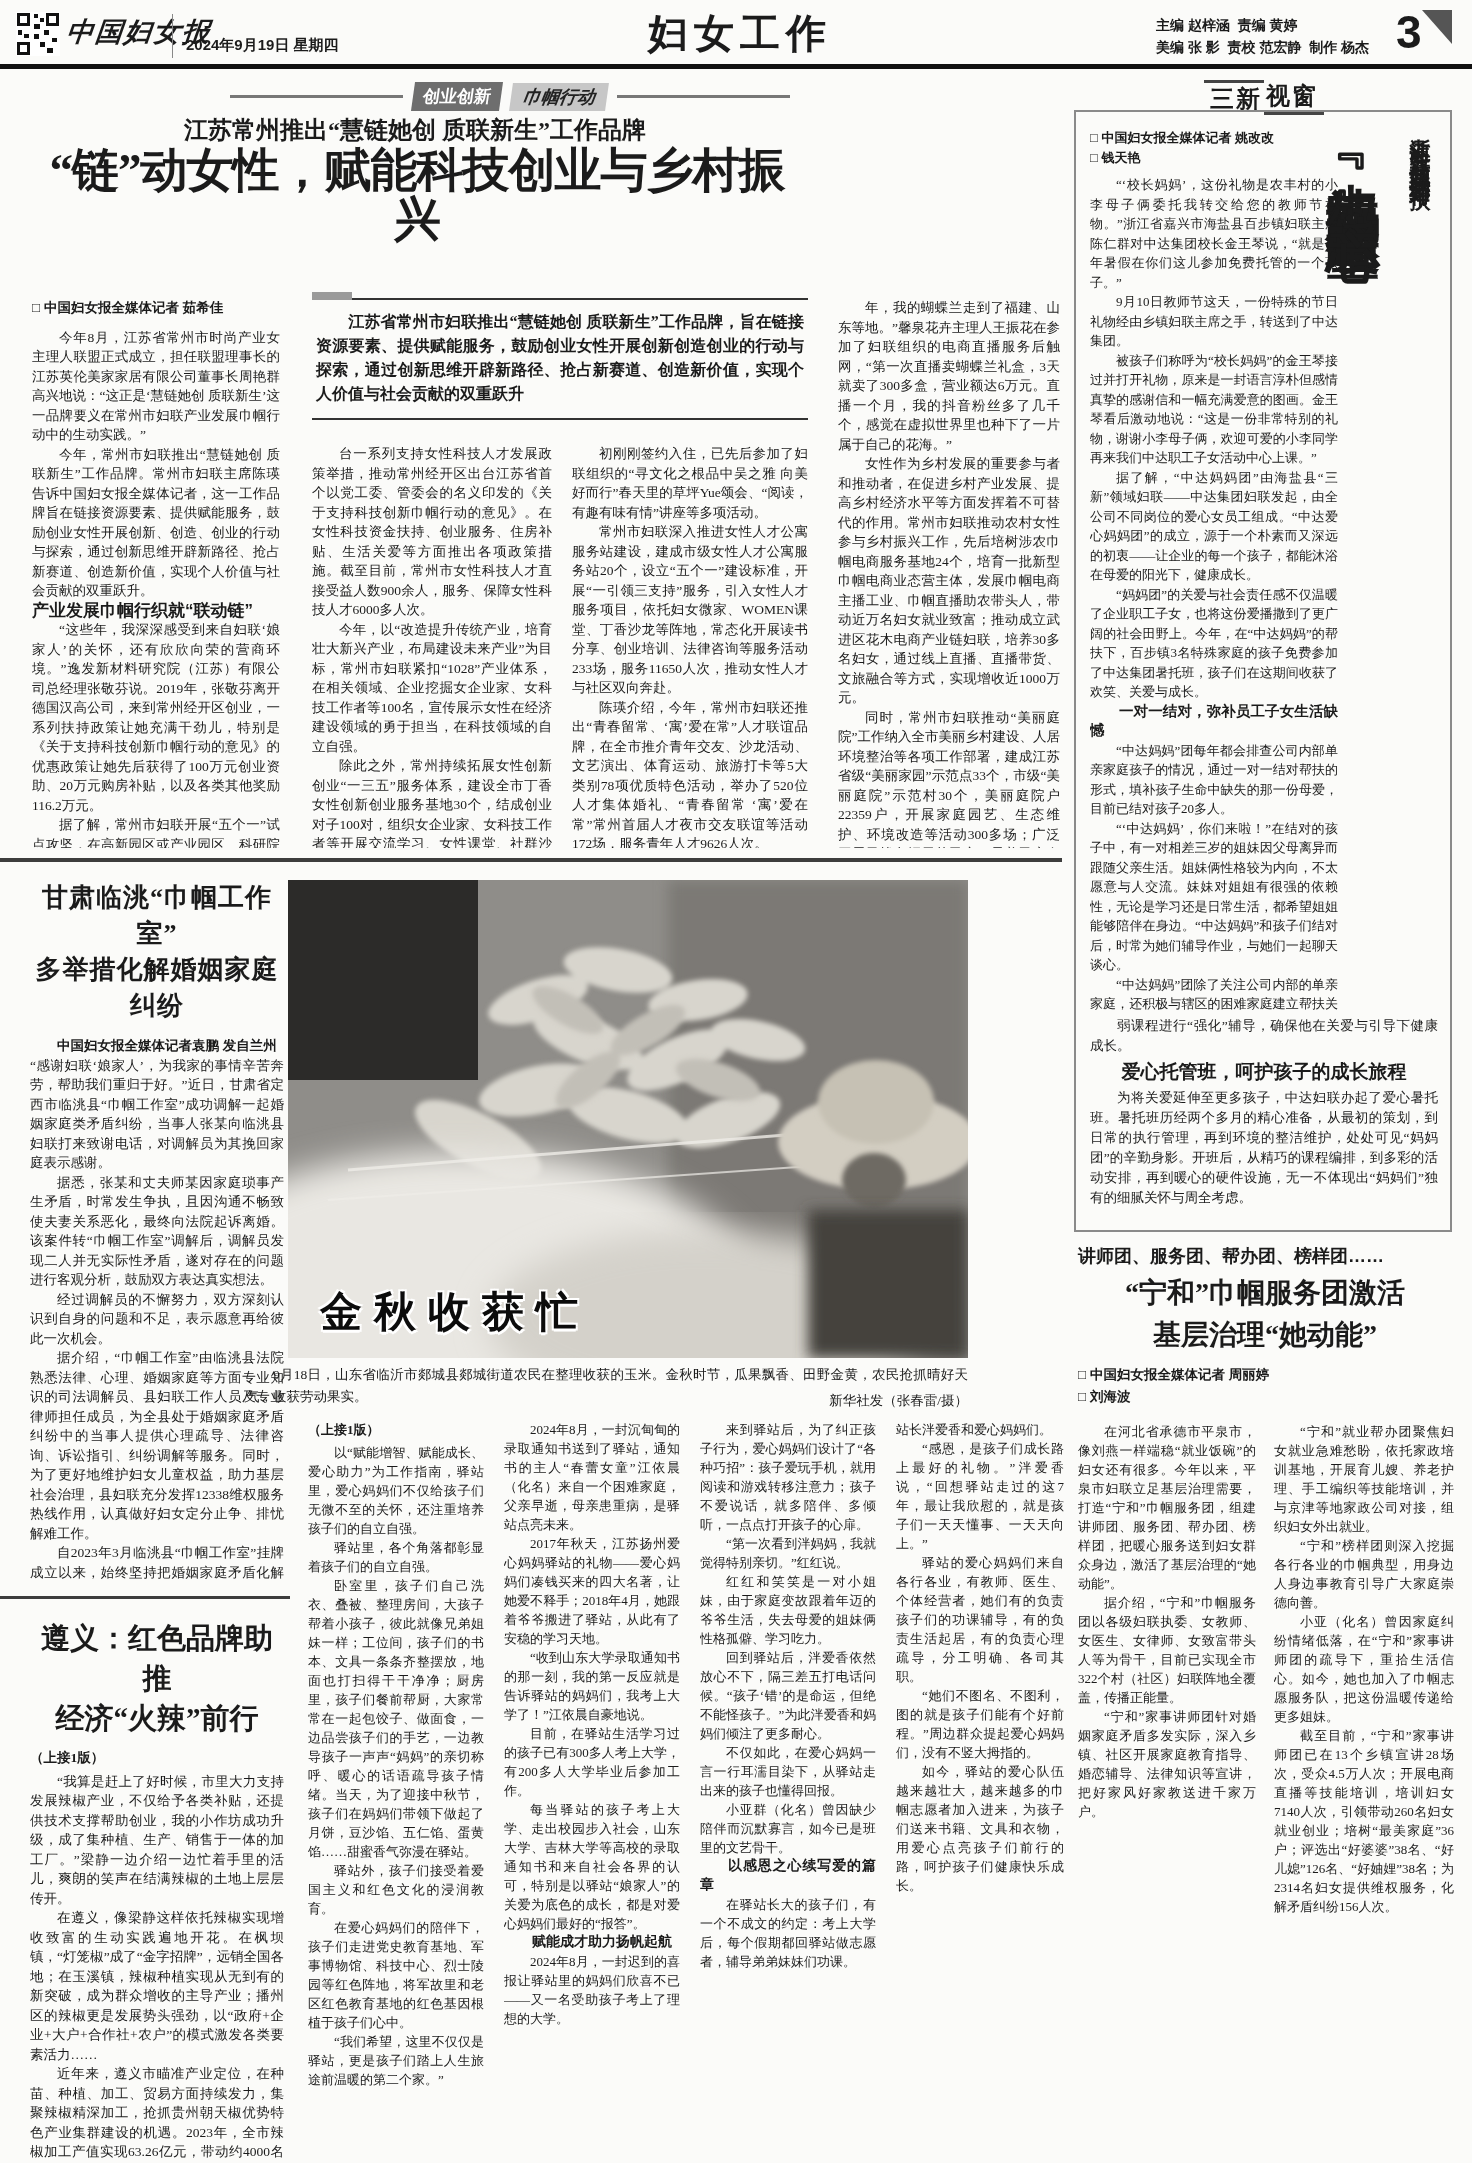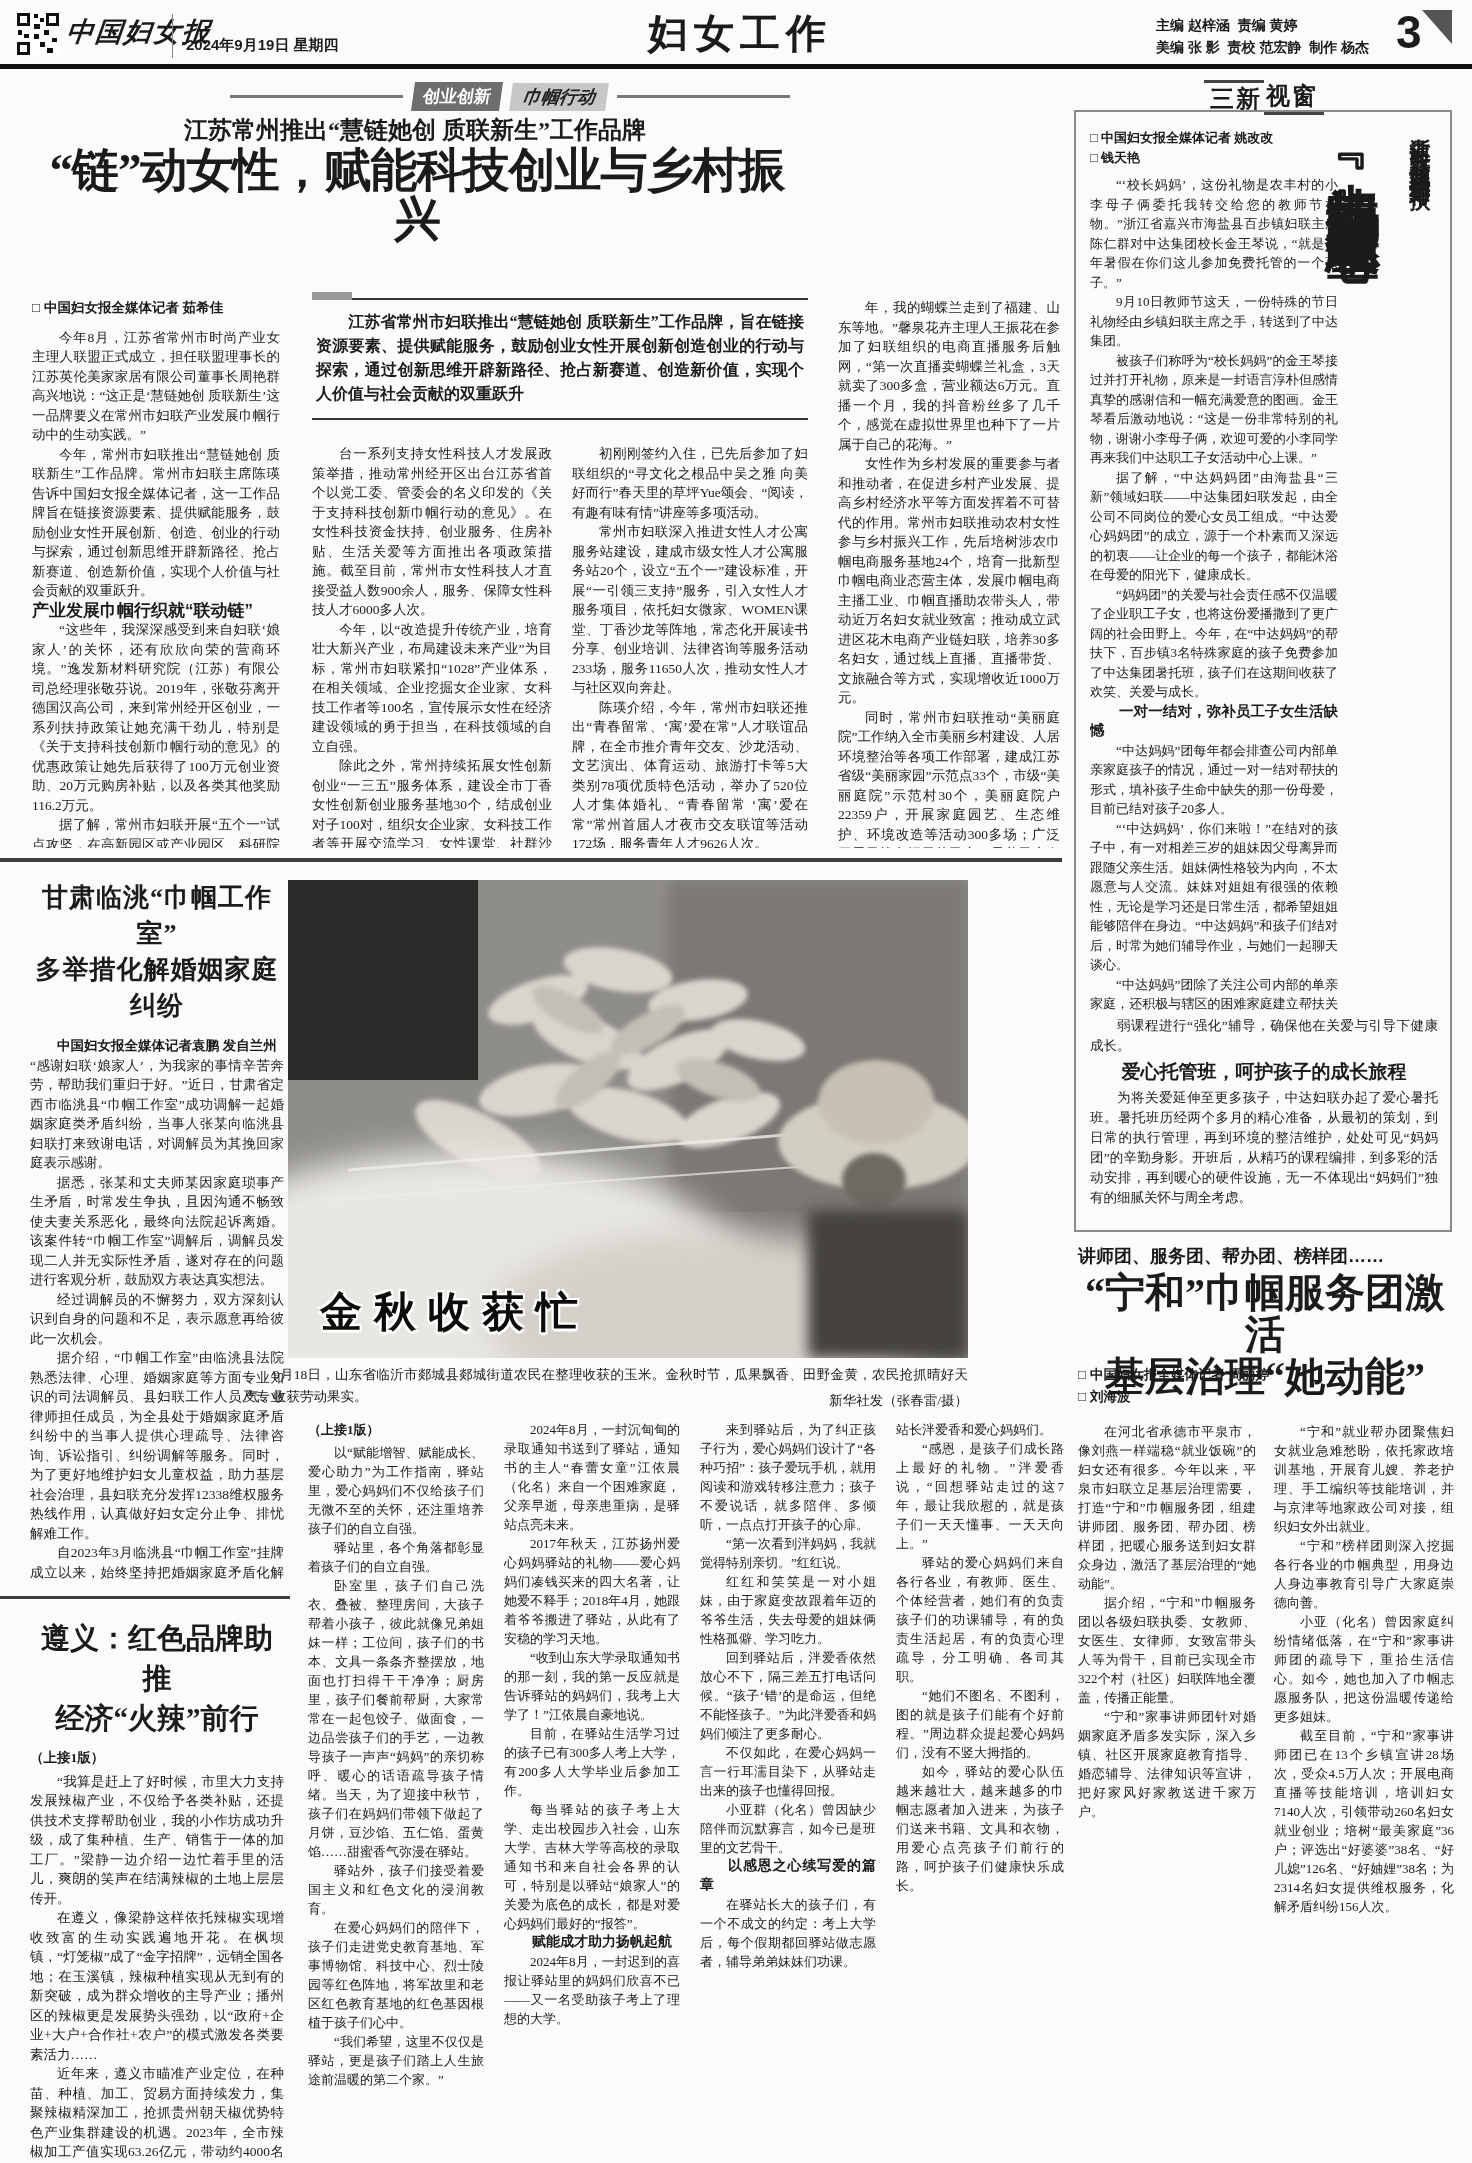--- a/index.html
+++ b/index.html
@@ -81,36 +81,36 @@
   .ysub{font-weight:bold;font-family:Liberation Mono, monospace;font-size:14px;margin:6px 0;}
 
   
   .sx-badge{left:1204px;top:80px;font-size:24px;font-weight:bold;letter-spacing:2px;display:flex;}
   .sx-badge .a{border-top:3px solid #444;padding:0 2px 0 6px;}
   .sx-badge .b{border-bottom:3px solid #444;padding:0 6px 0 2px;}
   .sidebox{left:1074px;top:110px;width:378px;height:1122px;border:2px solid #8a8a8a;box-sizing:border-box;}
   .sb-col{position:absolute;left:14px;top:16px;width:248px;height:882px;overflow:hidden;
         font-size:13px;line-height:19.5px;}
   .sb-col p{margin:0;text-indent:2em;text-align:justify;}
-  .sb-col .by{text-indent:0;font-weight:bold;font-family:Liberation Serif, serif;}
+  .sb-col .by{text-indent:0;font-weight:bold;font-family:Liberation Sans, sans-serif;}
   .sb-sub{font-weight:bold;font-family:"Liberation Sans",sans-serif;font-size:14.5px;}
   .v-title{position:absolute;right:70px;top:24px;height:1000px;writing-mode:vertical-rl;
         font-size:54px;font-weight:bold;letter-spacing:4px;line-height:1;}
   .v-kicker{position:absolute;right:16px;top:10px;height:540px;writing-mode:vertical-rl;
         font-size:21px;font-weight:bold;letter-spacing:3px;}
   .sb-wide{position:absolute;left:14px;top:904px;width:348px;height:200px;overflow:hidden;
         font-size:13.5px;line-height:20px;}
   .sb-wide p{margin:0;text-indent:2em;text-align:justify;}
   .sb-wide .mid{text-align:center;font-weight:bold;font-family:"Liberation Sans",sans-serif;
         font-size:19px;text-indent:0;margin:6px 0;}
 
   
   .nh-kick{left:1078px;top:1244px;width:376px;font-size:18px;font-weight:bold;
         font-family:"Liberation Sans",sans-serif;}
-  .nh-head{left:1076px;top:1272px;width:378px;text-align:center;font-size:40px;font-weight:bold;
+  .nh-head{left:1076px;top:1272px;width:378px;text-align:center;font-size:28px;font-weight:bold;
         line-height:42px;}
   .nh-by{left:1078px;top:1364px;font-size:13.5px;line-height:22px;font-weight:bold;
         font-family:"Liberation Sans",sans-serif;white-space:pre;}
   .ncol{top:1422px;height:741px;font-size:13px;line-height:19px;}
   .ncol1{left:1078px;width:178px;}
   .ncol2{left:1274px;width:180px;}
 </style>
 </head>
 <body>
 

